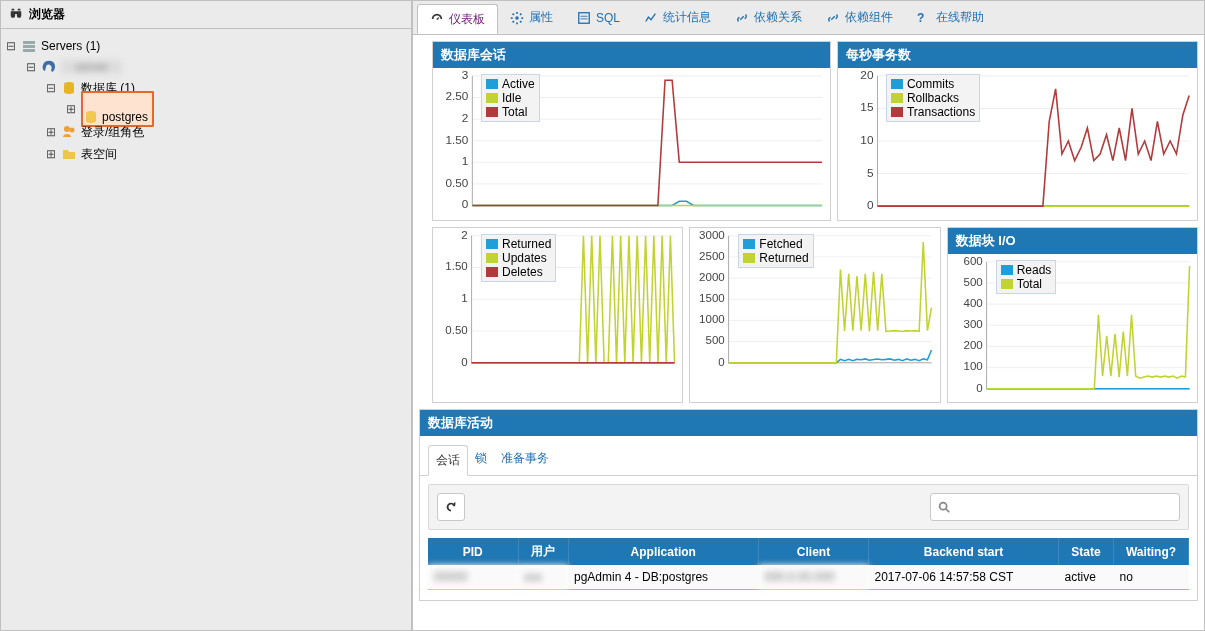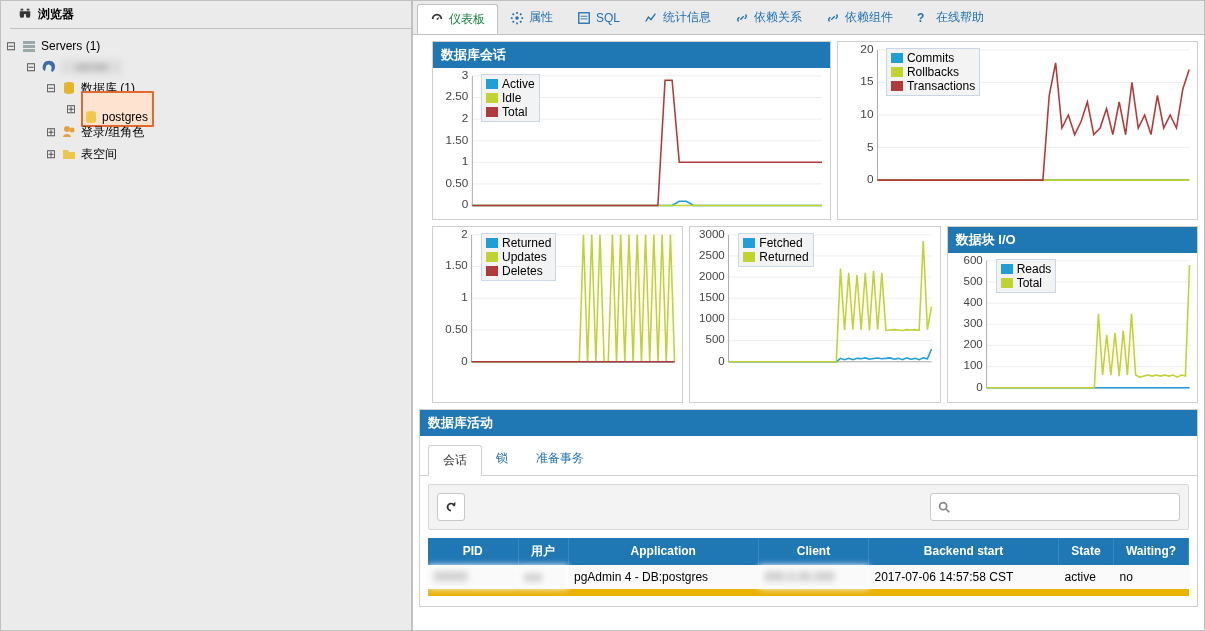--- a/index.html
+++ b/index.html
@@ -1,68 +1,68 @@
 <!DOCTYPE html>
 <html><head>
 <meta charset="utf-8">
 <style>
 * { box-sizing: border-box; margin: 0; padding: 0; font-family: Arial, "Microsoft YaHei", sans-serif; font-size: 12px; }
 body { background: #ebebeb; width: 1205px; height: 631px; overflow: hidden; }
 .app { display: flex; width: 100%; height: 100%; border: 1px solid #c0c0c0; }
 
 
 .left { width: 411px; background: #ebebeb; border-right: 1px solid #c0c0c0; display:flex; flex-direction:column; }
-.left-header { height: 28px; border-bottom:1px solid #c0c0c0; display:flex; align-items:center; padding:0 8px; gap:6px; font-weight:bold; background:#ebebeb;margin-left:9px;}
+.left-header { height: 28px; border-bottom:1px solid #c0c0c0; display:flex; align-items:center; padding:0 8px; gap:6px; font-weight:bold; background:#ebebeb;}
 .left-header svg { width:14px; height:14px; }
 .tree { padding: 6px 4px; background:#ebebeb; flex:1; overflow:auto;}
 .tree ul { list-style:none; }
 .tree li { padding: 1px 0 1px 0; white-space:nowrap; }
 .tree .row { display:flex; align-items:center; gap:4px; height:20px; }
 .tree .toggle { width:12px; height:12px; display:inline-flex; align-items:center; justify-content:center; cursor:pointer; color:#555;}
 .tree .icon { width:16px; height:16px; display:inline-flex; align-items:center; justify-content:center; }
 .node-selected { border:2px solid #e26a2c; background:#ffe3d1; padding:16px 4px 0 0; border-radius:1px;}
 .db-gold { color:#d6a10e; }
 .folder-gold{ color:#f0c64a;}
 .blue-elephant{ color:#3a6ea5;}
 .server-gray{ color:#888;}
 .blur { filter: blur(3px); color:#888; background:#ddd; border-radius:2px; padding:0 14px;}
 
 
 .right { flex:1; background:#fff; border-left:1px solid #c0c0c0; display:flex; flex-direction:column; min-width:0;}
 .tabs { height:34px; background:#ebebeb; border-bottom:1px solid #c0c0c0; display:flex; align-items:stretch; padding:0 4px 0 4px; font-size:13px;}
 .tabs .tab { display:flex; align-items:center; gap:5px; padding:0 12px; cursor:pointer; color:#1f6fb2;}
-.tabs .tab.active { background:#fff; border:1px solid #c0c0c0; border-bottom:1px solid #fff; border-top-left-radius:3px; border-top-right-radius:3px; color:#15803d; margin-top:3px;}
+.tabs .tab.active { background:#fff; border:1px solid #c0c0c0; border-bottom:1px solid #fff; border-top-left-radius:3px; border-top-right-radius:3px; color:#701a75; margin-top:3px;}
 .tabs .tab svg,.tabs .tab .ico { width:14px; height:14px; }
 
 .dash { flex:1; padding:6px 6px 8px 6px; overflow:auto; background:#fff;}
 .dash-row { display:flex; gap:6px; margin-bottom:6px;padding-left:13px; }
 .card { flex:1; display:flex; flex-direction:column; border:1px solid #d0d0d0; min-width:0;}
 .card .title { background:#1f77b4; color:#fff; font-weight:bold; padding:4px 8px; font-size:13px;}
 .card .body { background:#fff; padding:2px; position:relative; }
 
 .chart { position:relative; width:100%; }
 .chart svg { display:block; width:100%; }
 .legend { position:absolute; top:4px; left:46px; background:#f3f3f3; border:1px solid #c8d6e5; padding:2px 4px; font-size:11px; line-height:14px;}
 .legend .row { display:flex; align-items:center; gap:4px; }
 .legend .sw { width:12px; height:10px; display:inline-block; }
 
 
 .activity-card .title { background:#1f77b4; color:#fff; font-weight:bold; padding:4px 8px; font-size:13px;}
 .subtabs { display:flex; gap:0; padding:8px 8px 0 8px; border-bottom:1px solid #d0d0d0; background:#fff;}
-.subtabs .stab { padding:6px 14px; cursor:pointer; color:#1f6fb2;}
+.subtabs .stab { padding:6px 7px; cursor:pointer; color:#1f6fb2;}
 .subtabs .stab.active { border:1px solid #d0d0d0; border-bottom:1px solid #fff; border-top-left-radius:3px; border-top-right-radius:3px; color:#333; background:#fff; position:relative; top:1px;}
 .toolbar { display:flex; gap:8px; padding:8px; align-items:center; background:#f3f3f3; border:1px solid #d8d8d8; margin:8px; border-radius:2px;}
 .toolbar .btn { width:28px; height:28px; display:flex; align-items:center; justify-content:center; border:1px solid #c8c8c8; border-radius:3px; background:#fff; cursor:pointer;}
 .toolbar .spacer{ flex:1;}
 .toolbar .search { flex-basis:250px; position:relative;}
 .toolbar .search input { width:100%; height:28px; padding:0 8px 0 28px; border:1px solid #c8c8c8; border-radius:3px; background:#fff;}
 .toolbar .search .sicon { position:absolute; left:7px; top:7px; color:#888;}
 .grid-table { width:calc(100% - 16px); margin:0 8px 10px 8px; border-collapse:collapse; }
 .grid-table th { background:#1f77b4; color:#fff; font-weight:bold; padding:5px 6px; font-size:12px; border-right:1px solid #3b88c0;}
-.grid-table td { padding:5px 6px; border-bottom:7px solid #eab308; background:#fafafa;}
+.grid-table td { padding:5px 6px; border-bottom:1px solid #eab308; background:#fafafa;}
 .grid-table td.blurcell{ filter:blur(3px); color:#777;}
 </style>
 </head>
 <body>
 
 <div class="app">
 
   <div class="left">
     <div class="left-header">
       <span class="icon">
@@ -243,20 +243,21 @@
                   </div>
               <div class="row">
                     <span class="sw" style="background:#b23a3a"></span>
                     <span>Total</span>
                   </div>
             </div>
               </div>
             </div>
         </div>
         <div class="card" style="flex:0.95">
+          <div class="title">每秒事务数</div>
           <div class="body">
               <div class="chart">
                 <svg id="svg-tps" viewBox="0 0 360 150">
                   <line x1="38" x2="354" y1="138" y2="138" stroke="#eee"></line>
                   <text x="34" y="141" text-anchor="end" font-size="10" fill="#444">0</text>
                   <line x1="38" x2="354" y1="105" y2="105" stroke="#eee"></line>
                   <text x="34" y="108" text-anchor="end" font-size="10" fill="#444">5</text>
                   <line x1="38" x2="354" y1="72" y2="72" stroke="#eee"></line>
                   <text x="34" y="75" text-anchor="end" font-size="10" fill="#444">10</text>
                   <line x1="38" x2="354" y1="39" y2="39" stroke="#eee"></line>

